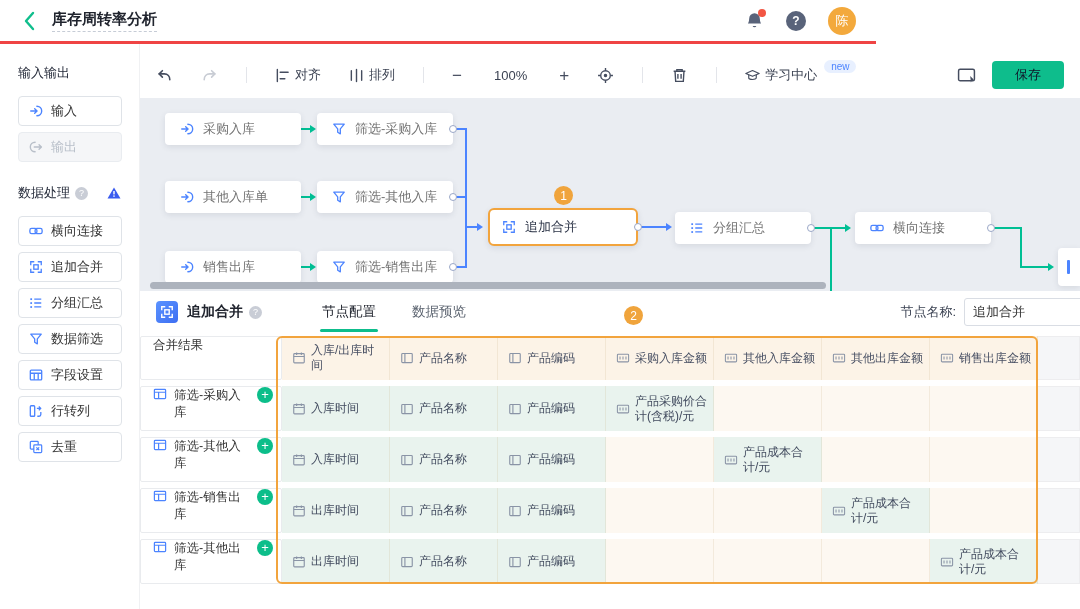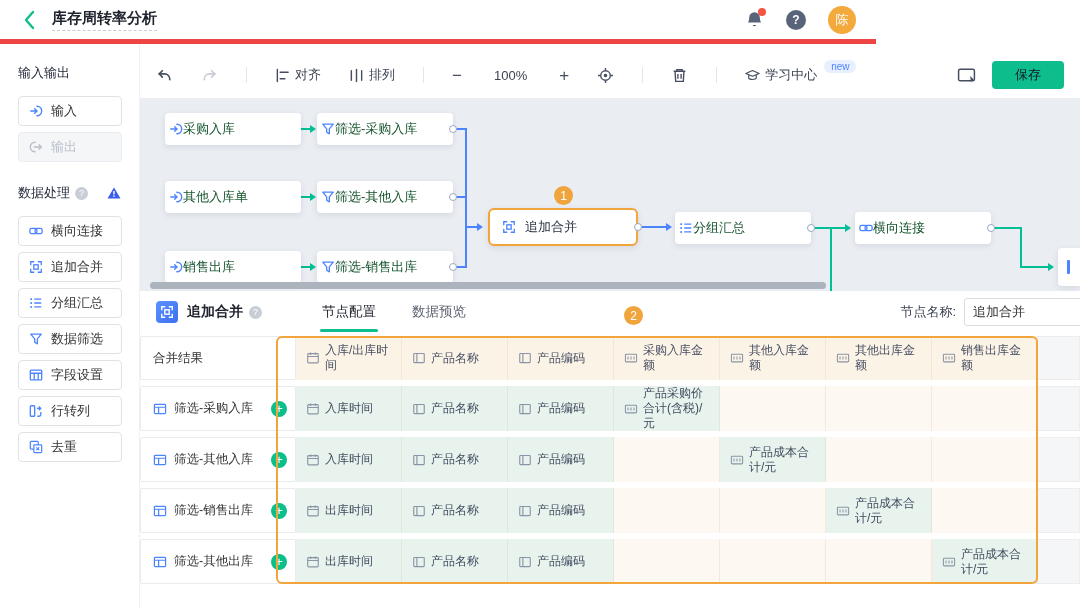--- a/index.html
+++ b/index.html
@@ -3,21 +3,21 @@
 <meta charset="utf-8">
 <style>
 *{margin:0;padding:0;box-sizing:border-box}
 html,body{width:1080px;height:609px;overflow:hidden;background:#fff;color:#333;
   font-family:"Liberation Sans","DejaVu Sans",sans-serif;font-size:13px}
 .i{display:inline-flex}
 .i svg{width:100%;height:100%;display:block}
 
 
 .topbar{position:absolute;left:0;top:0;width:876px;height:44px;background:#fff;
-  border-bottom:5px solid #ef4444;display:flex;align-items:center;padding:0 20px;z-index:10}
+  border-bottom:3px solid #ef4444;display:flex;align-items:center;padding:0 20px;z-index:10}
 .back{width:18px;height:20px;margin-right:14px}
 .doc-title{font-size:15px;font-weight:bold;color:#20242e;border-bottom:1px dashed #c6ccd6;padding-bottom:2px}
 .topbar-right{margin-left:auto;display:flex;align-items:center;gap:22px}
 .bell{position:relative;width:19px;height:20px;color:#59637a}
 .bell .dot{position:absolute;right:-2px;top:-2px;width:8px;height:8px;border-radius:50%;background:#f25643}
 .help-circle{width:20px;height:20px;border-radius:50%;background:#59637a;color:#fff;font-size:12px;
   display:flex;align-items:center;justify-content:center;font-weight:bold}
 .avatar{width:28px;height:28px;border-radius:50%;background:#F3A93C;color:#fff;font-size:13px;
   display:flex;align-items:center;justify-content:center}
 
@@ -47,22 +47,22 @@
 .zoom-pct{font-size:13px;color:#3c4353;margin:0 4px}
 .badge-new{position:relative;top:-9px;background:#E8F0FF;color:#4C84FF;font-size:10px;
   padding:1px 7px;border-radius:9px;margin-left:2px}
 .tb-right{margin-left:auto;display:flex;align-items:center;gap:16px}
 .save-btn{width:72px;height:28px;background:#0EBD8C;color:#0f172a;border:none;border-radius:4px;
   font-size:13px;cursor:pointer;font-family:Liberation Mono, monospace}
 
 
 .canvas{position:absolute;left:140px;top:90px;width:940px;height:201px;background:#EAEDF2;overflow:hidden}
 .node{position:absolute;height:32px;width:136px;background:#fff;border-radius:4px;z-index:2;
-  box-shadow:0 2px 6px rgba(31,41,65,.10);display:flex;align-items:center;padding:0 4px;
-  font-size:13px;color:#14532d;cursor:pointer}
+  box-shadow:0 2px 6px rgba(31,41,65,.10);display:flex;align-items:center;gap:9px;padding:0 15px;
+  font-size:13px;color:#737373;cursor:pointer}
 .node .si{width:14px;height:14px;color:#4C84FF;flex:none}
 .n1{left:25px;top:23px}.n2{left:177px;top:23px}
 .n3{left:25px;top:91px}.n4{left:177px;top:91px}
 .n5{left:161px;top:161px;left:25px}.n6{left:177px;top:161px}
 .n8{left:535px;top:122px}.n9{left:715px;top:122px}
 .node-hl{position:absolute;left:348px;top:118px;width:150px;height:38px;background:#fff;z-index:3;
   border:2px solid #F2A43D;border-radius:6px;box-shadow:0 2px 6px rgba(31,41,65,.10);
   display:flex;align-items:center;gap:9px;padding:0 12px;font-size:13px;color:#2b3346;cursor:pointer}
 .node-hl .si{width:14px;height:14px;color:#4C84FF;flex:none}
 .partial-node{position:absolute;left:918px;top:158px;width:22px;height:38px;background:#fff;z-index:2;
@@ -93,22 +93,22 @@
 .node-name{margin-left:auto;display:flex;align-items:center;gap:8px;font-size:13px;color:#3c4353;margin-right:-36px}
 .node-name input{width:152px;height:28px;border:1px solid #d9dde4;border-radius:3px;padding:0 8px;
   font-size:13px;color:#333;font-family:inherit}
 .b2{left:484px;top:15px}
 
 .table-wrap{position:absolute;left:0;top:45px;width:940px}
 .orange-box{position:absolute;left:136px;top:0;width:762px;height:248px;border:2px solid #F2A43D;
   border-radius:6px;pointer-events:none;z-index:5}
 .trow{display:flex;width:940px;height:45px;margin-bottom:6px}
 .trow.thead{height:44px}
-.lcell{width:156px;flex:none;background:#fff;border:1px solid #e9ebee;border-radius:2px;
-  display:flex;align-items:center;gap:7px;padding:0 8px 0 12px;font-size:12.5px;color:#333}
+.lcell{width:142px;flex:none;background:#fff;border:1px solid #e9ebee;border-radius:2px;
+  display:flex;align-items:flex-start;gap:7px;padding:0 8px 0 12px;font-size:12.5px;color:#333}
 .lcell .ric{width:14px;height:14px;color:#4C84FF;flex:none}
 .addbtn{margin-left:auto;width:16px;height:16px;border-radius:50%;background:#0CBE8A;color:#fff;
   font-size:13px;line-height:15px;text-align:center;flex:none;cursor:pointer}
 .dcell{flex:1;display:flex;align-items:center;gap:5px;padding:0 6px 0 10px;font-size:12px;color:#414a5e;
   border-right:1px solid rgba(190,160,110,.16);overflow:hidden}
 .dcell .lbl{line-height:1.25}
 .hd{background:#FCF3E7;color:#474f63}
 .filled{background:#E9F3EE}
 .empty{background:#FDF8F1}
 .gcell{width:42px;flex:none;background:#F5F6F8;border:1px solid #ededef;border-left:none}

